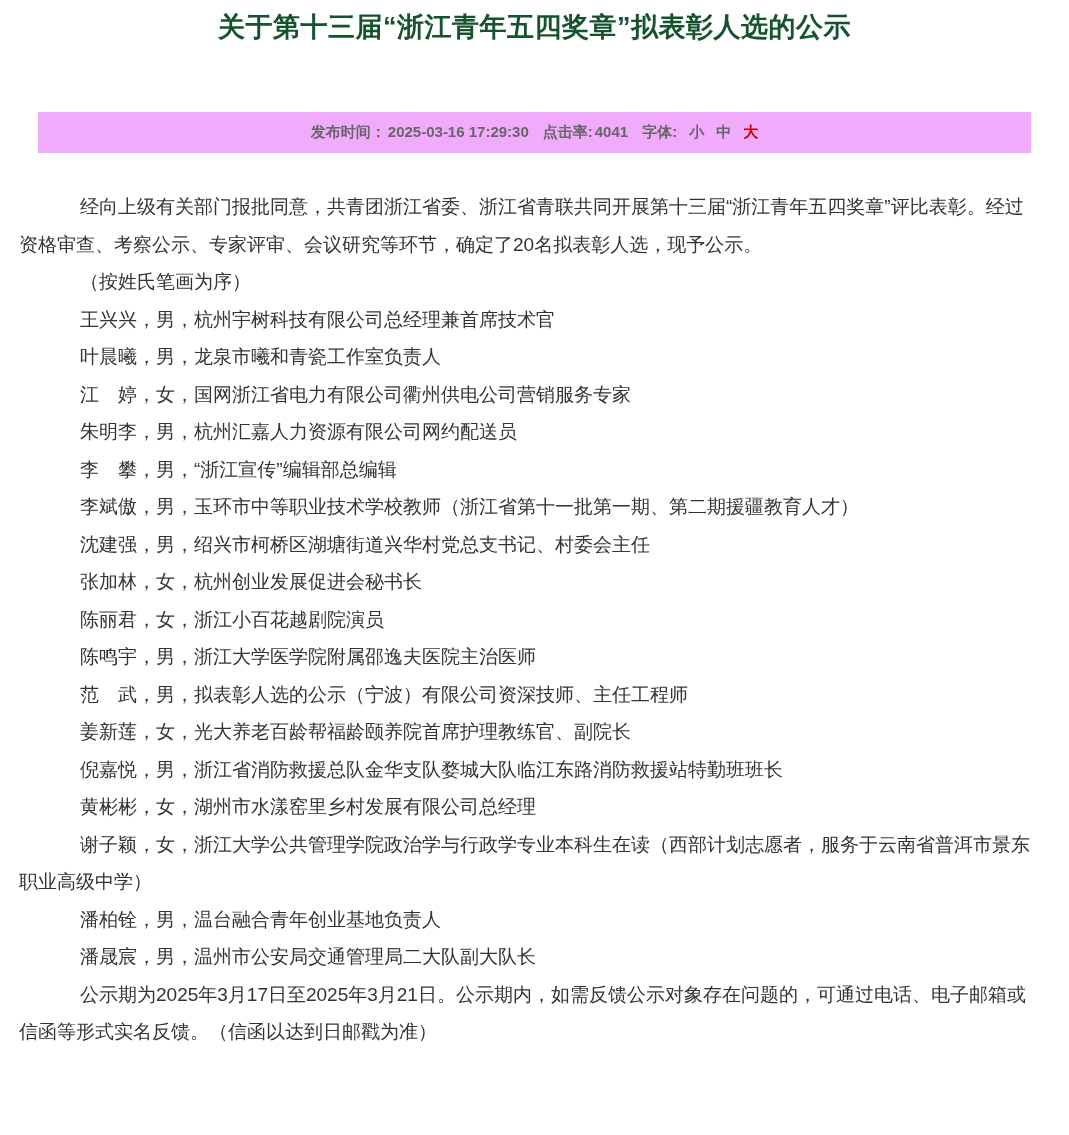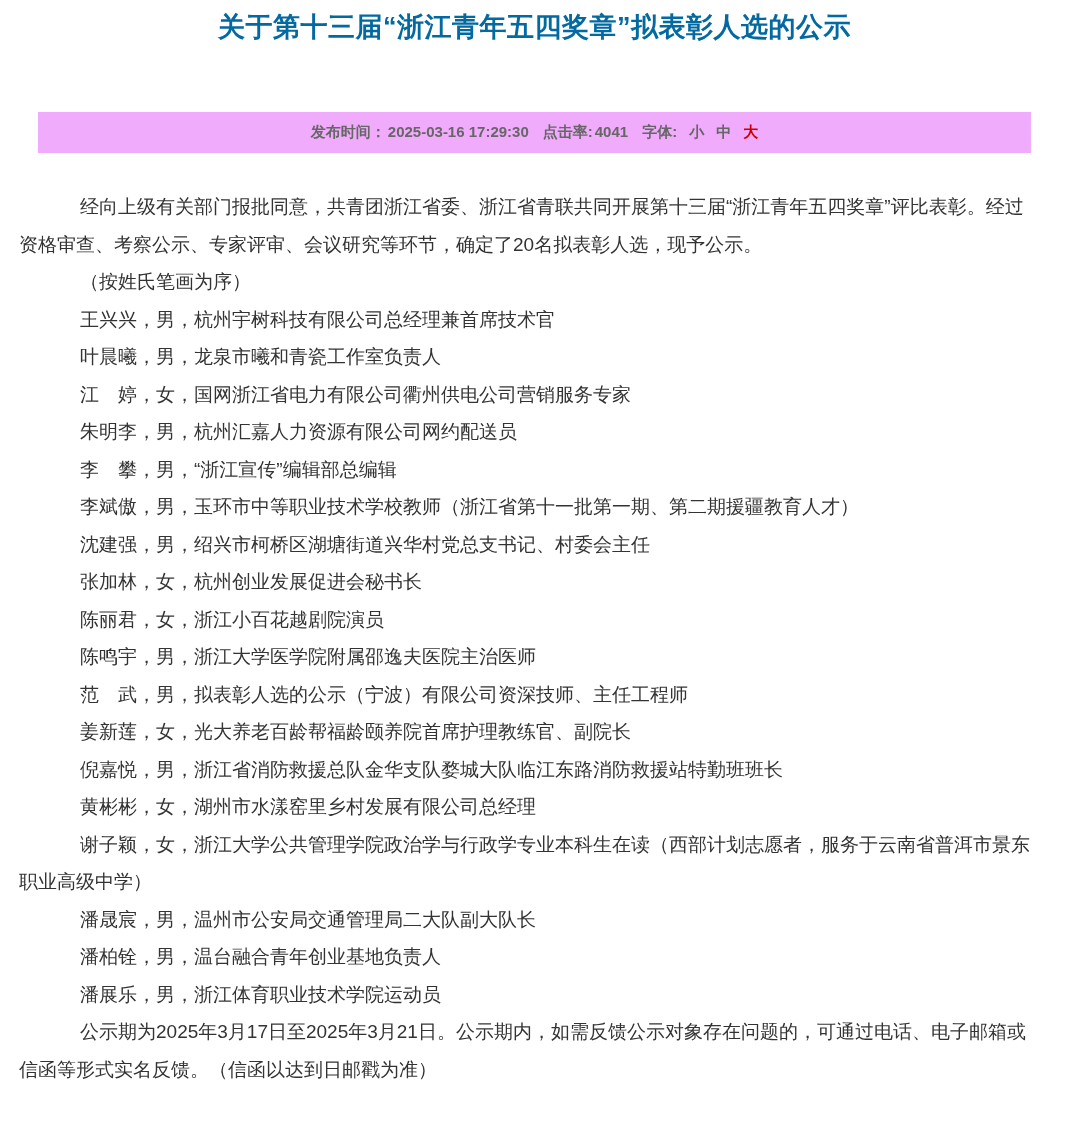--- a/index.html
+++ b/index.html
@@ -9,21 +9,21 @@
     height: 1135px;
     overflow: hidden;
     font-family: "Liberation Sans", sans-serif;
     -webkit-font-smoothing: antialiased;
   }
   .page-title {
     padding-top: 9px;
     text-align: center;
     font-size: 27px;
     font-weight: bold;
-    color: #0369a1;
+    color: #14532d;
     line-height: 36px;
     letter-spacing: 0.5px;
   }
   .meta-bar {
     margin: 67px 38px 0 38px;
     height: 41px;
     background: #f0abfc;
     display: flex;
     justify-content: center;
     align-items: center;
@@ -81,17 +81,16 @@
   <p>李斌傲，男，玉环市中等职业技术学校教师（浙江省第十一批第一期、第二期援疆教育人才）</p>
   <p>沈建强，男，绍兴市柯桥区湖塘街道兴华村党总支书记、村委会主任</p>
   <p>张加林，女，杭州创业发展促进会秘书长</p>
   <p>陈丽君，女，浙江小百花越剧院演员</p>
   <p>陈鸣宇，男，浙江大学医学院附属邵逸夫医院主治医师</p>
   <p>范　武，男，拟表彰人选的公示（宁波）有限公司资深技师、主任工程师</p>
   <p>姜新莲，女，光大养老百龄帮福龄颐养院首席护理教练官、副院长</p>
   <p>倪嘉悦，男，浙江省消防救援总队金华支队婺城大队临江东路消防救援站特勤班班长</p>
   <p>黄彬彬，女，湖州市水漾窑里乡村发展有限公司总经理</p>
   <p>谢子颖，女，浙江大学公共管理学院政治学与行政学专业本科生在读（西部计划志愿者，服务于云南省普洱市景东职业高级中学）</p>
+  <p>潘柏铨，男，温台融合青年创业基地负责人</p>
   <p>潘晟宸，男，温州市公安局交通管理局二大队副大队长</p>
-  <p>潘柏铨，男，温台融合青年创业基地负责人</p>
-  <p>潘展乐，男，浙江体育职业技术学院运动员</p>
   <p>公示期为2025年3月17日至2025年3月21日。公示期内，如需反馈公示对象存在问题的，可通过电话、电子邮箱或信函等形式实名反馈。（信函以达到日邮戳为准）</p>
 </div>
 
 </body></html>

